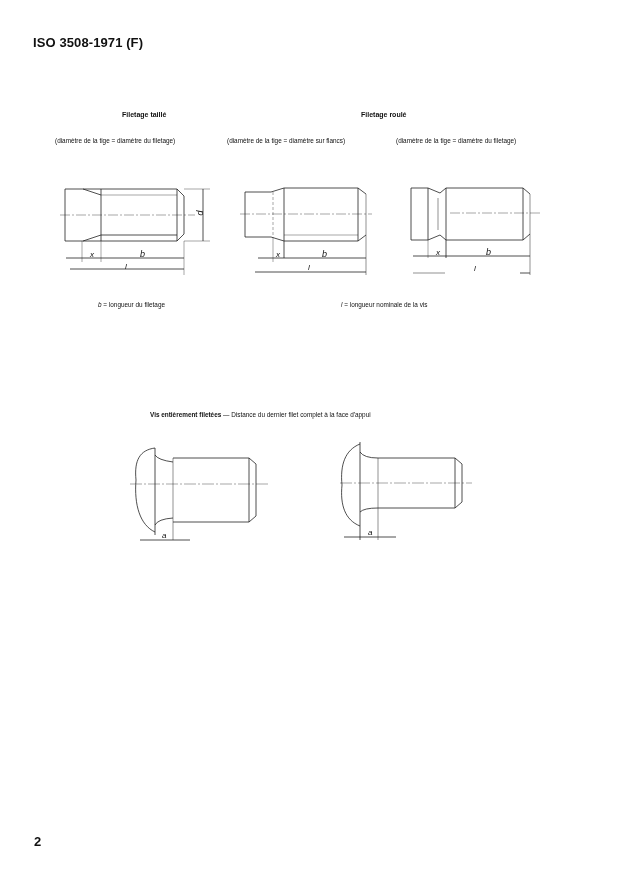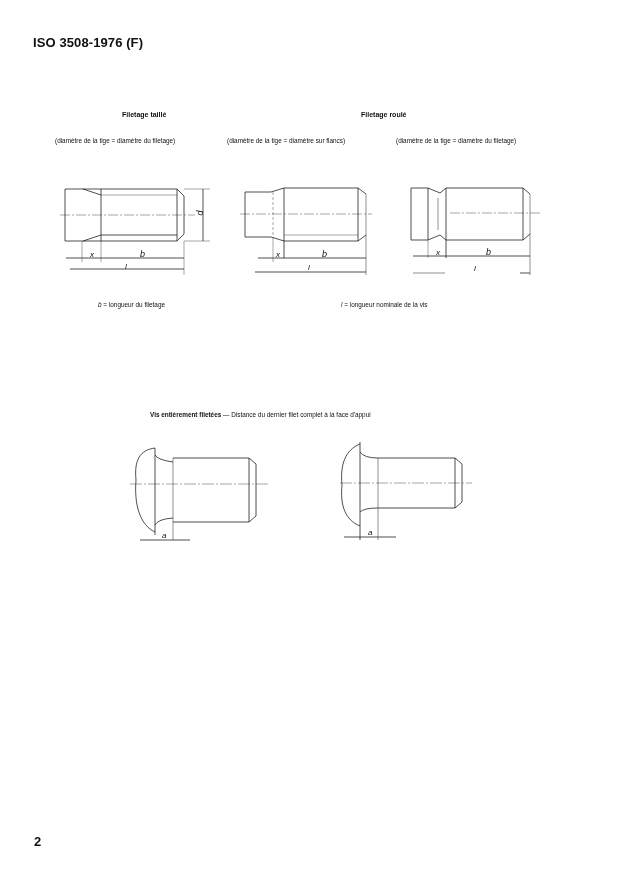--- a/index.html
+++ b/index.html
@@ -8,21 +8,21 @@
   .hdr { left:33px; top:35px; font-size:13px; font-weight:bold; letter-spacing:0.1px; }
   .t-bold { font-size:7px; font-weight:bold; }
   .t-small { font-size:6.4px; white-space:nowrap; }
   .pgnum { left:34px; top:834px; font-size:13px; font-weight:bold; }
   svg { position:absolute; left:0; top:0; }
   .i { font-style:italic; }
 </style>
 </head>
 <body>
 
-<div class="abs hdr">ISO 3508-1976 (F)</div>
+<div class="abs hdr">ISO 3508-1971 (F)</div>
 
 <div class="abs t-bold" style="left:122px;top:111px;">Filetage taillé</div>
 <div class="abs t-bold" style="left:361px;top:111px;">Filetage roulé</div>
 
 <div class="abs t-small" style="left:55px;top:137px;">(diamètre de la tige = diamètre du filetage)</div>
 <div class="abs t-small" style="left:227px;top:137px;">(diamètre de la tige = diamètre sur flancs)</div>
 <div class="abs t-small" style="left:396px;top:137px;">(diamètre de la tige = diamètre du filetage)</div>
 
 <svg width="622" height="878" viewBox="0 0 622 878">
   <g stroke="#222" stroke-width="0.8" fill="none">

